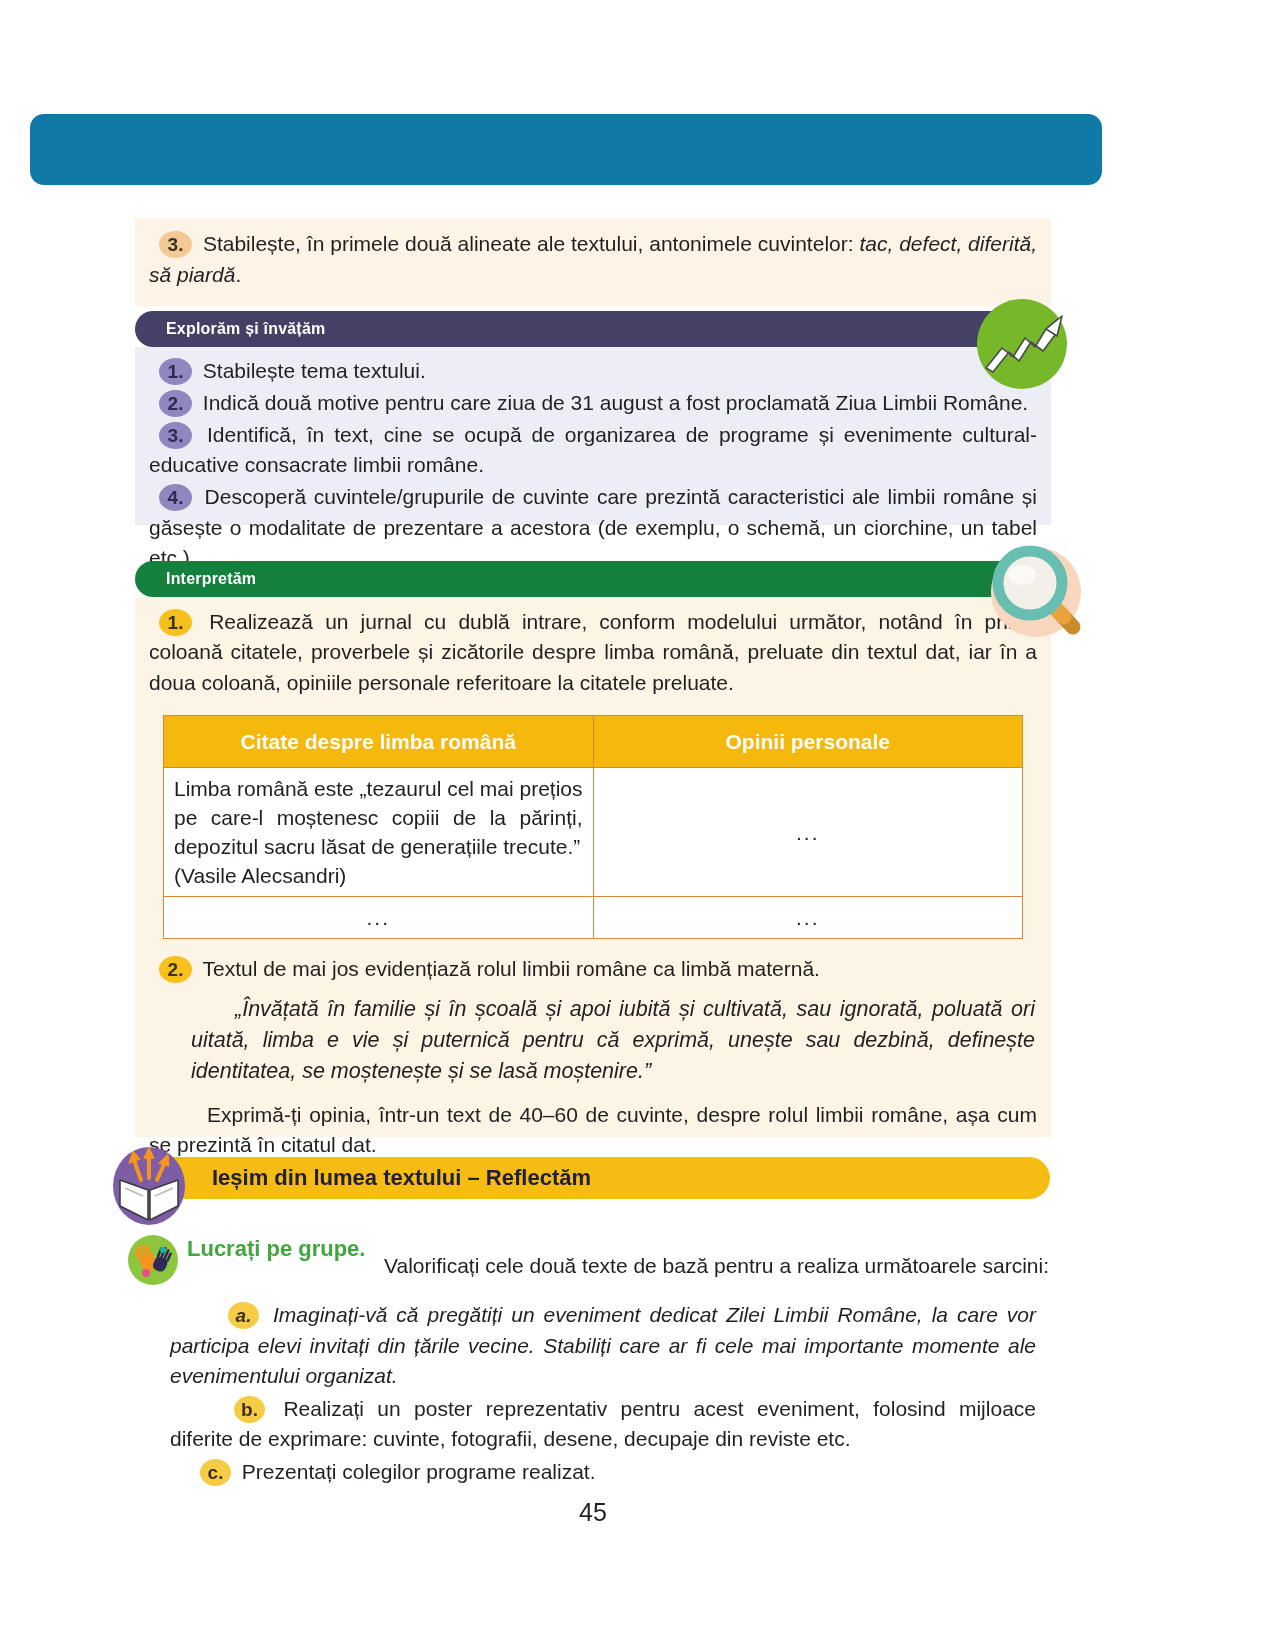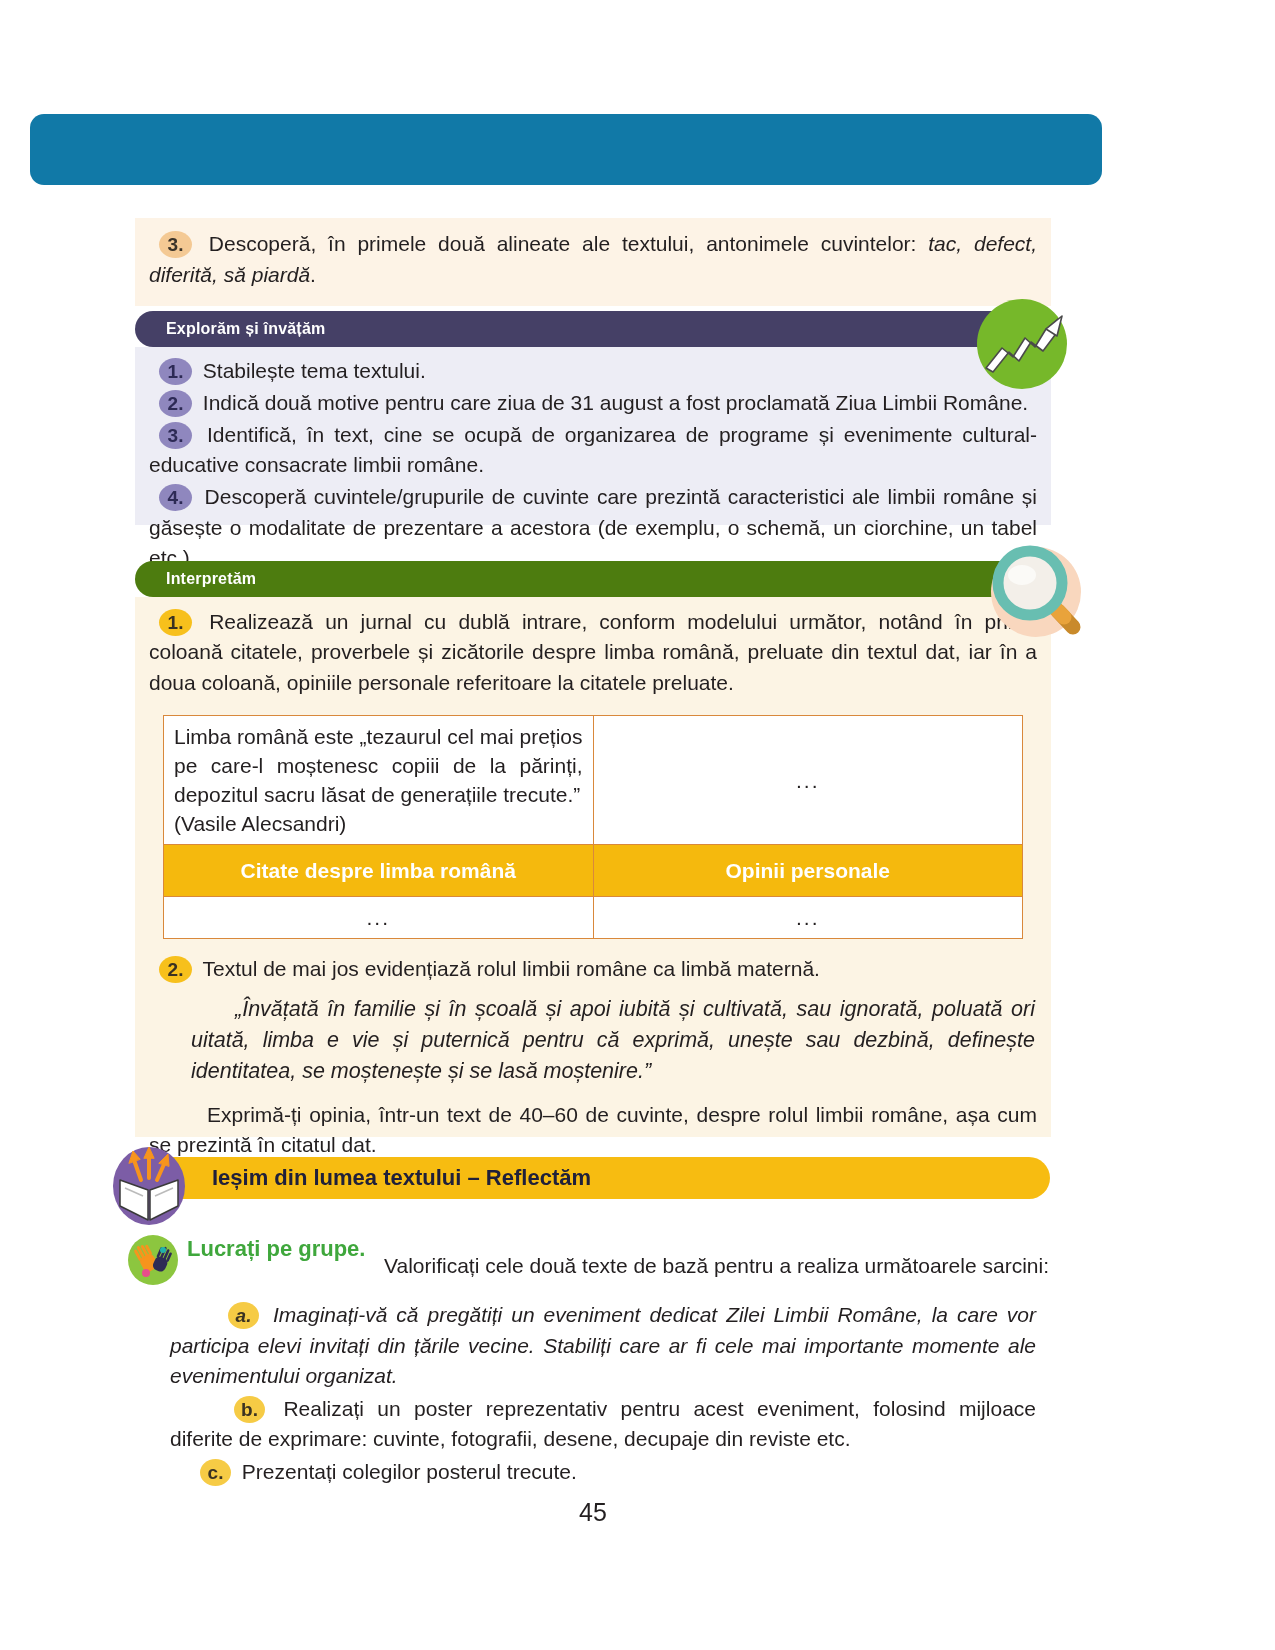--- a/index.html
+++ b/index.html
@@ -35,21 +35,21 @@
 
   
   .sect-head {
     left:135px; width:879px; height:36px;
     border-radius:18px 5px 5px 18px;
     color:#ffffff; font-weight:bold; font-size:16px;
     line-height:36px; padding-left:31px;
     letter-spacing:.2px;
   }
   .sect-head.navy { top:311px; background:#454066; }
-  .sect-head.gold { top:561px; background:#4d7c0f; }
+  .sect-head.gold { top:561px; background:#15803d; }
 
   
   .num {
     display:inline-block; width:33px; height:27px; border-radius:50%;
     text-align:center; line-height:27px; font-weight:bold; font-size:19px;
     text-indent:0; margin-right:5px; vertical-align:baseline;
   }
   .num.tan    { background:#F4C994; color:#3a3228; }
   .num.purple { background:#8F87BE; color:#2D2A55; }
   .num.yellow { background:#F7C01C; color:#3a3222; }
@@ -108,21 +108,21 @@
   i { font-style:italic; }
 </style>
 </head>
 <body>
 
 <div class="abs blue-bar"></div>
 
 <section class="abs panel cream panel-top">
   <p class="para">
     <span class="num tan">3.</span>
-    <span>Descoperă, în primele două alineate ale textului, antonimele cuvintelor: </span><i>tac, defect, diferită, să piardă</i><span>.</span>
+    <span>Stabilește, în primele două alineate ale textului, antonimele cuvintelor: </span><i>tac, defect, diferită, să piardă</i><span>.</span>
   </p>
 </section>
 
 <div class="abs sect-head navy">Explorăm și învățăm</div>
 <span class="abs icon-expl">
   <svg width="92" height="92" viewBox="0 0 92 92">
     <circle cx="46" cy="46" r="45" fill="#76B82A"></circle>
     <path d="M10 70 L26 50 L37 59 L49 40 L59 49 L70 31 L82 21 L79 37 L67 53 L55 44 L43 63 L33 54 L17 74 Z" fill="#ffffff" stroke="#4a4a4a" stroke-width="1.6" stroke-linejoin="round"></path>
     <path d="M70 31 L86 18 L81 38 Z" fill="#ffffff" stroke="#4a4a4a" stroke-width="1.6" stroke-linejoin="round"></path>
   </svg>
@@ -160,29 +160,29 @@
 
 <section class="abs panel panel-interp" style="padding-top:8px;">
   <p class="item">
     <span class="num yellow">1.</span>
     <span>Realizează un jurnal cu dublă intrare, conform modelului următor, notând în prima coloană citatele, proverbele și zicătorile despre limba română, preluate din textul dat, iar în a doua coloană, opiniile personale referitoare la citatele preluate.</span>
   </p>
 
   <table class="journal">
     <tbody>
         <tr>
+      <th>Citate despre limba română</th>
+      <th>Opinii personale</th>
+    </tr>
+    <tr>
       <td class="cell-quote">
         <span>Limba română este „tezaurul cel mai prețios pe care-l moștenesc copiii de la părinți, depozitul sacru lăsat de generațiile trecute.”</span><br>
         <span>(Vasile Alecsandri)</span>
       </td>
       <td class="cell-dots">...</td>
-    </tr>
-    <tr>
-      <th>Citate despre limba română</th>
-      <th>Opinii personale</th>
     </tr>
     <tr class="row-dots">
       <td>...</td>
       <td>...</td>
     </tr>
   </tbody>
     </table>
 
   <p class="item" style="margin-top:15px;">
     <span class="num yellow">2.</span>
@@ -241,17 +241,17 @@
   <p class="g-item ind-a">
     <span class="num abc">a.</span>
     <span>Imaginați-vă că pregătiți un eveniment dedicat Zilei Limbii Române, la care vor participa elevi invitați din țările vecine. Stabiliți care ar fi cele mai importante momente ale evenimentului organizat.</span>
   </p>
   <p class="g-item ind-b">
     <span class="num abc">b.</span>
     <span>Realizați un poster reprezentativ pentru acest eveniment, folosind mijloace diferite de exprimare: cuvinte, fotografii, desene, decupaje din reviste etc.</span>
   </p>
   <p class="g-item ind-c">
     <span class="num abc">c.</span>
-    <span>Prezentați colegilor posterul trecute.</span>
+    <span>Prezentați colegilor programe realizat.</span>
   </p>
 </div>
 
 <div class="abs page-num">45</div>
 
 </body></html>

